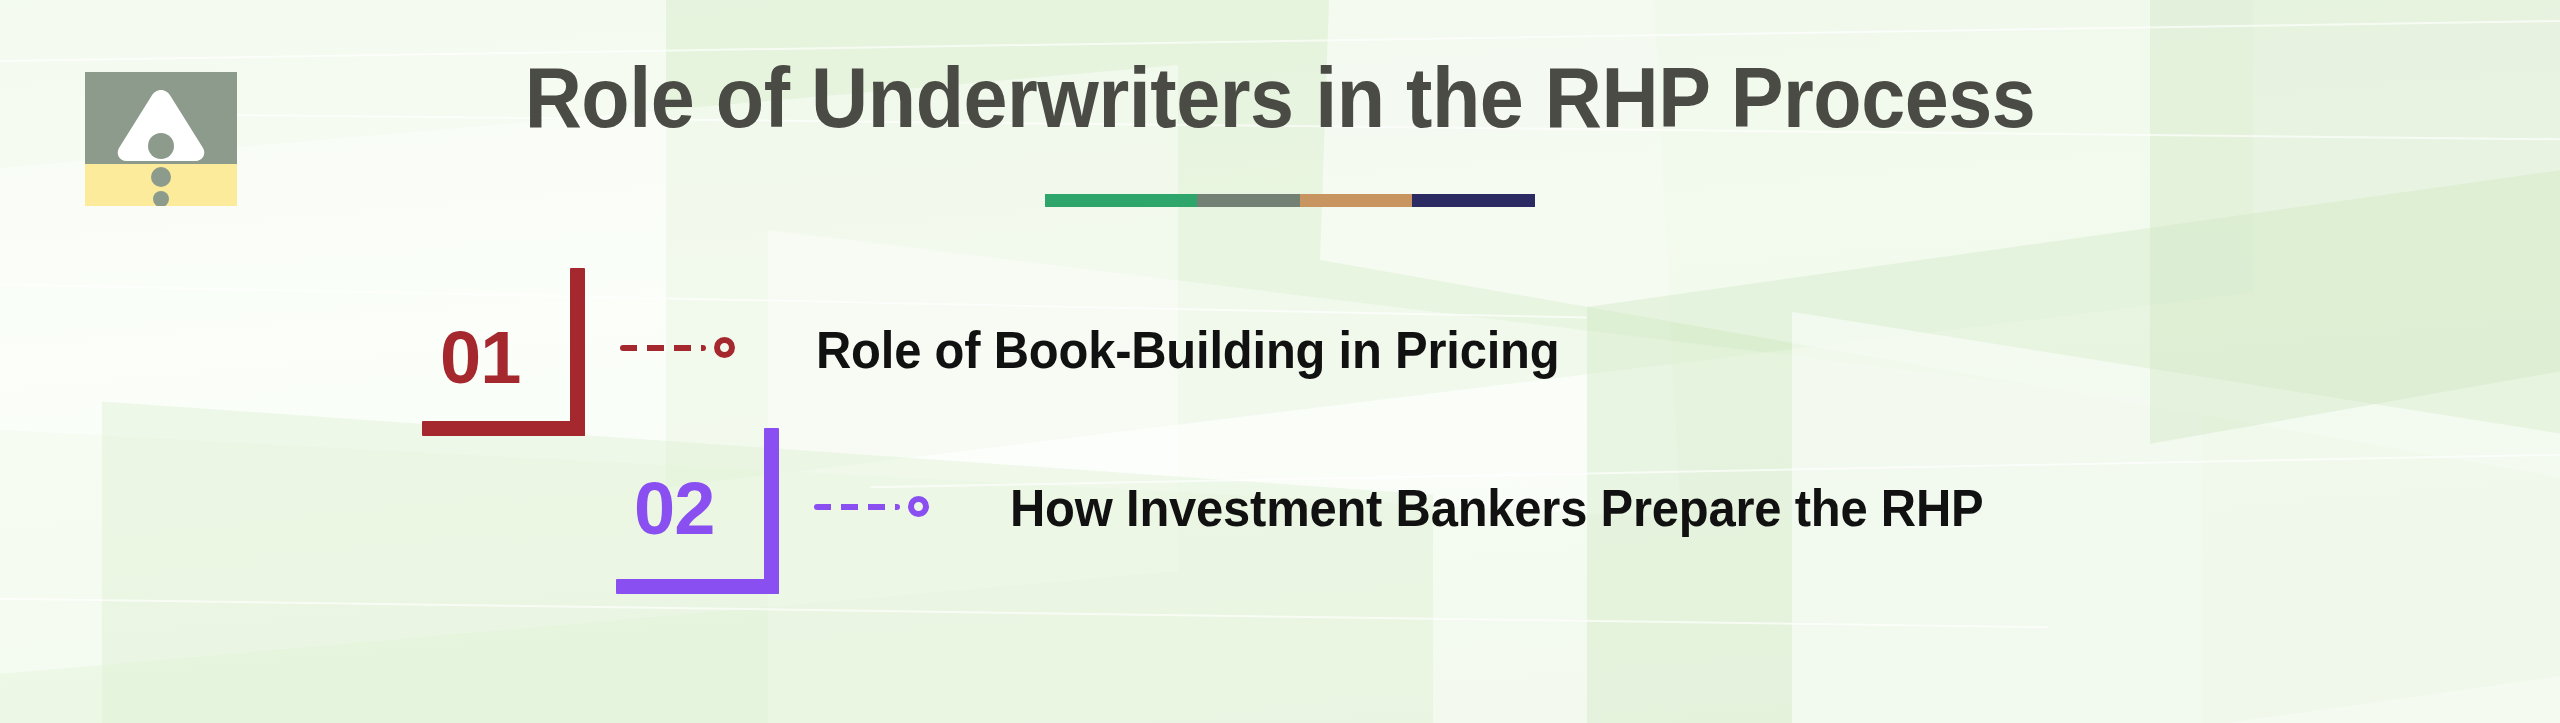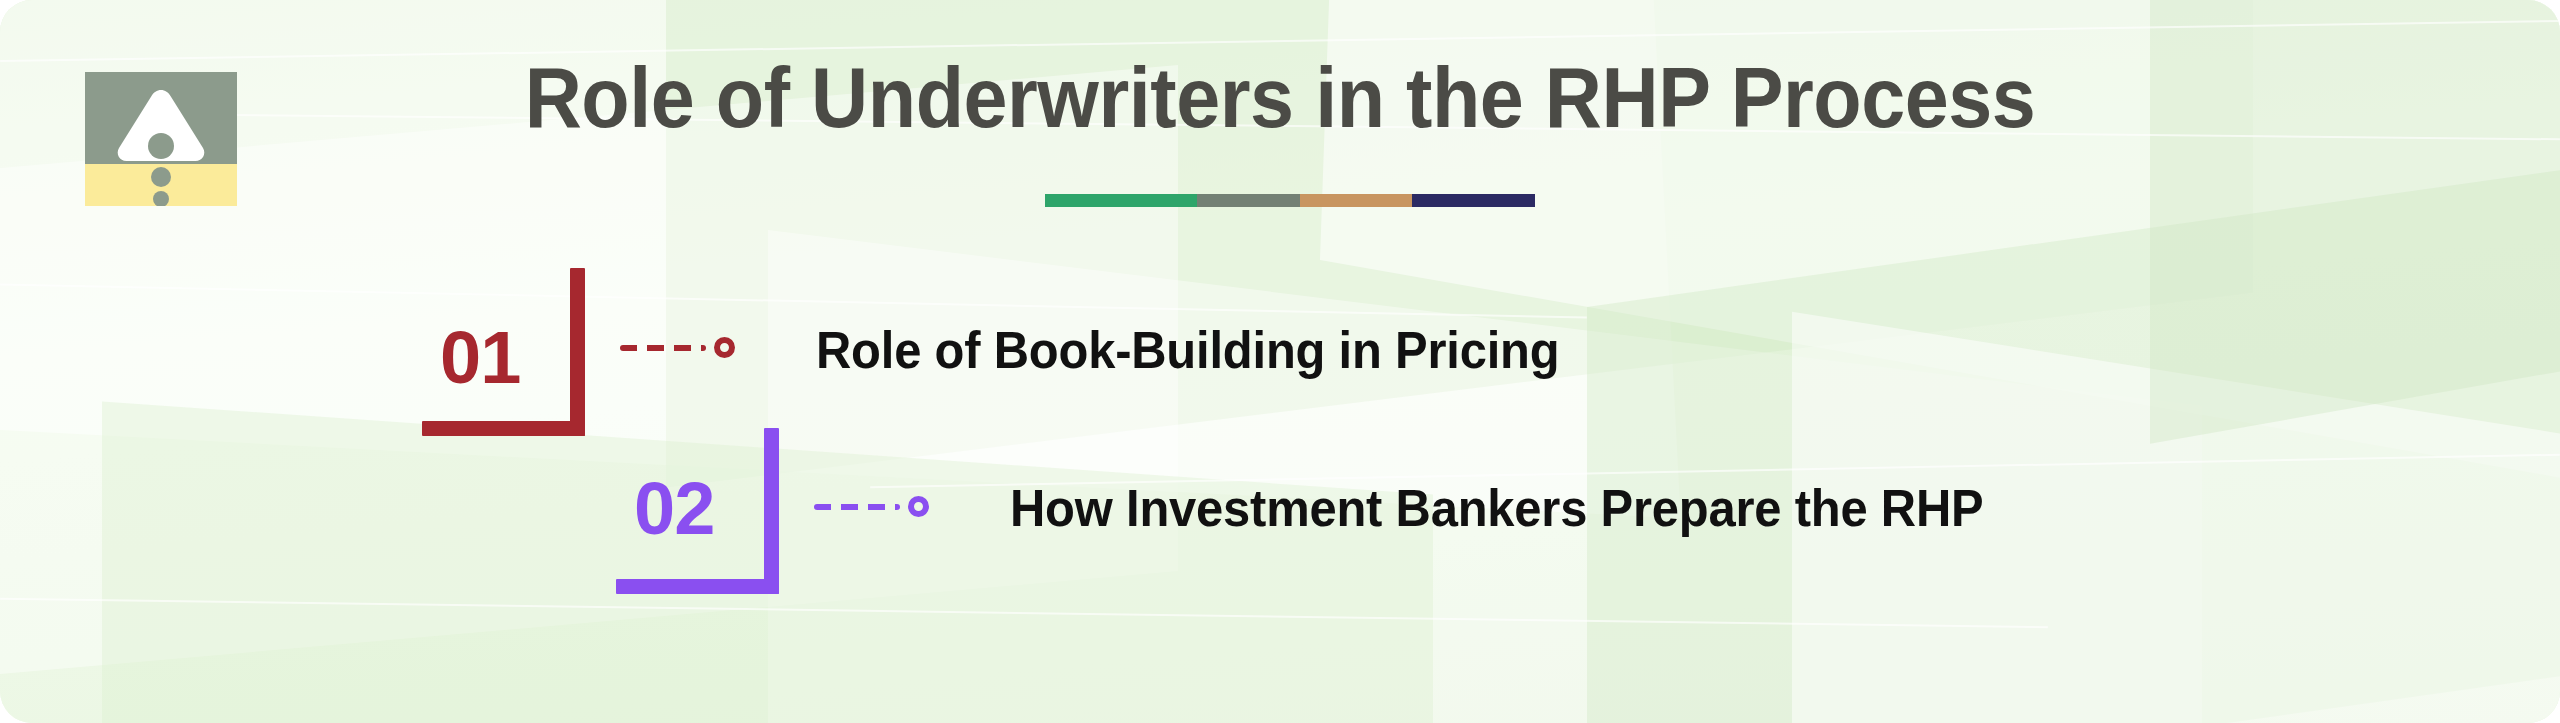--- a/index.html
+++ b/index.html
@@ -213,21 +213,21 @@
   #item-02 { left: 0; top: 0; width: 2560px; height: 723px; }
   #item-02 .bracket .vbar { left: 764px; top: 428px; height: 166px; }
   #item-02 .bracket .hbar { left: 616px; top: 579px; width: 163px; }
   #item-02 .num { left: 634px; top: 472px; }
   #item-02 .connector { left: 814px; top: 496px; }
   #item-02 .item-label { left: 1010px; top: 478px; }
 </style>
 </head>
 <body>
 
-<div class="slide" style="background-color: rgb(237, 248, 230); border-radius: 32px;">
+<div class="slide" style="background-color: rgb(237, 248, 230);">
 
   <div class="bg-layer bg-base"></div>
   <div class="bg-layer">
     <div class="bg-poly p1"></div>
     <div class="bg-poly p2"></div>
     <div class="bg-poly p3"></div>
     <div class="bg-poly p4"></div>
     <div class="bg-poly p5"></div>
     <div class="bg-poly p6"></div>
     <div class="bg-poly p7"></div>

